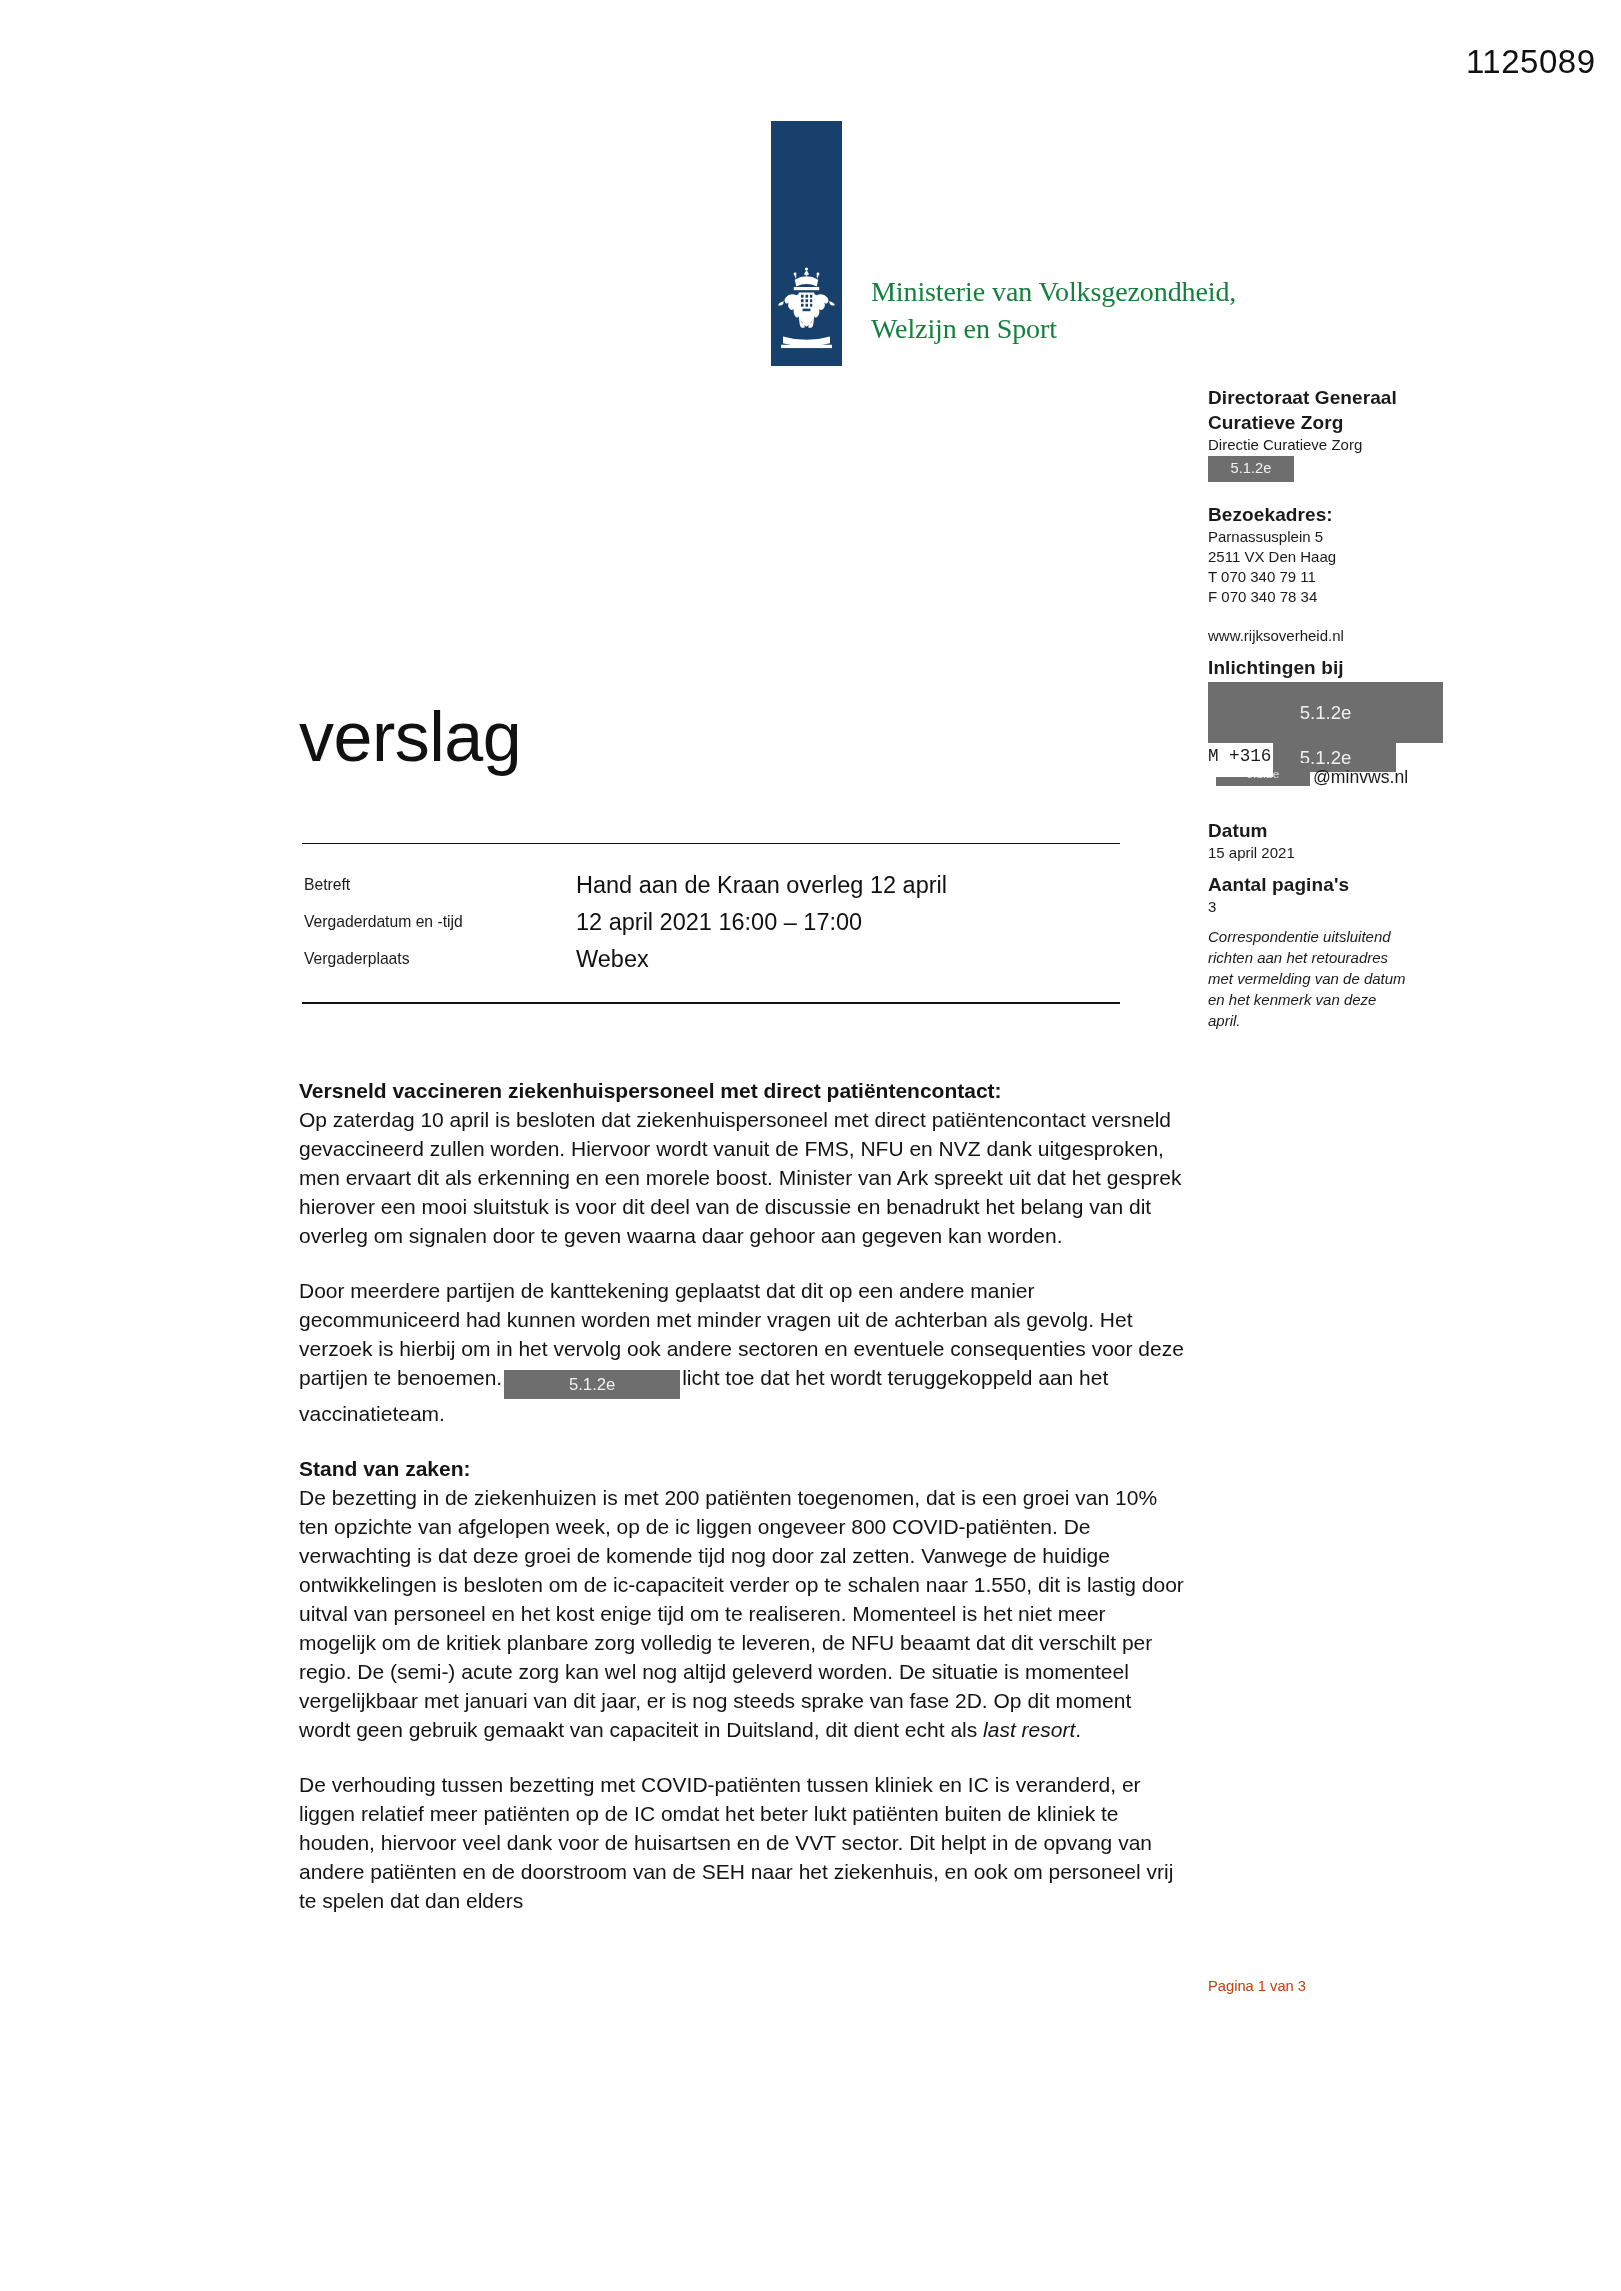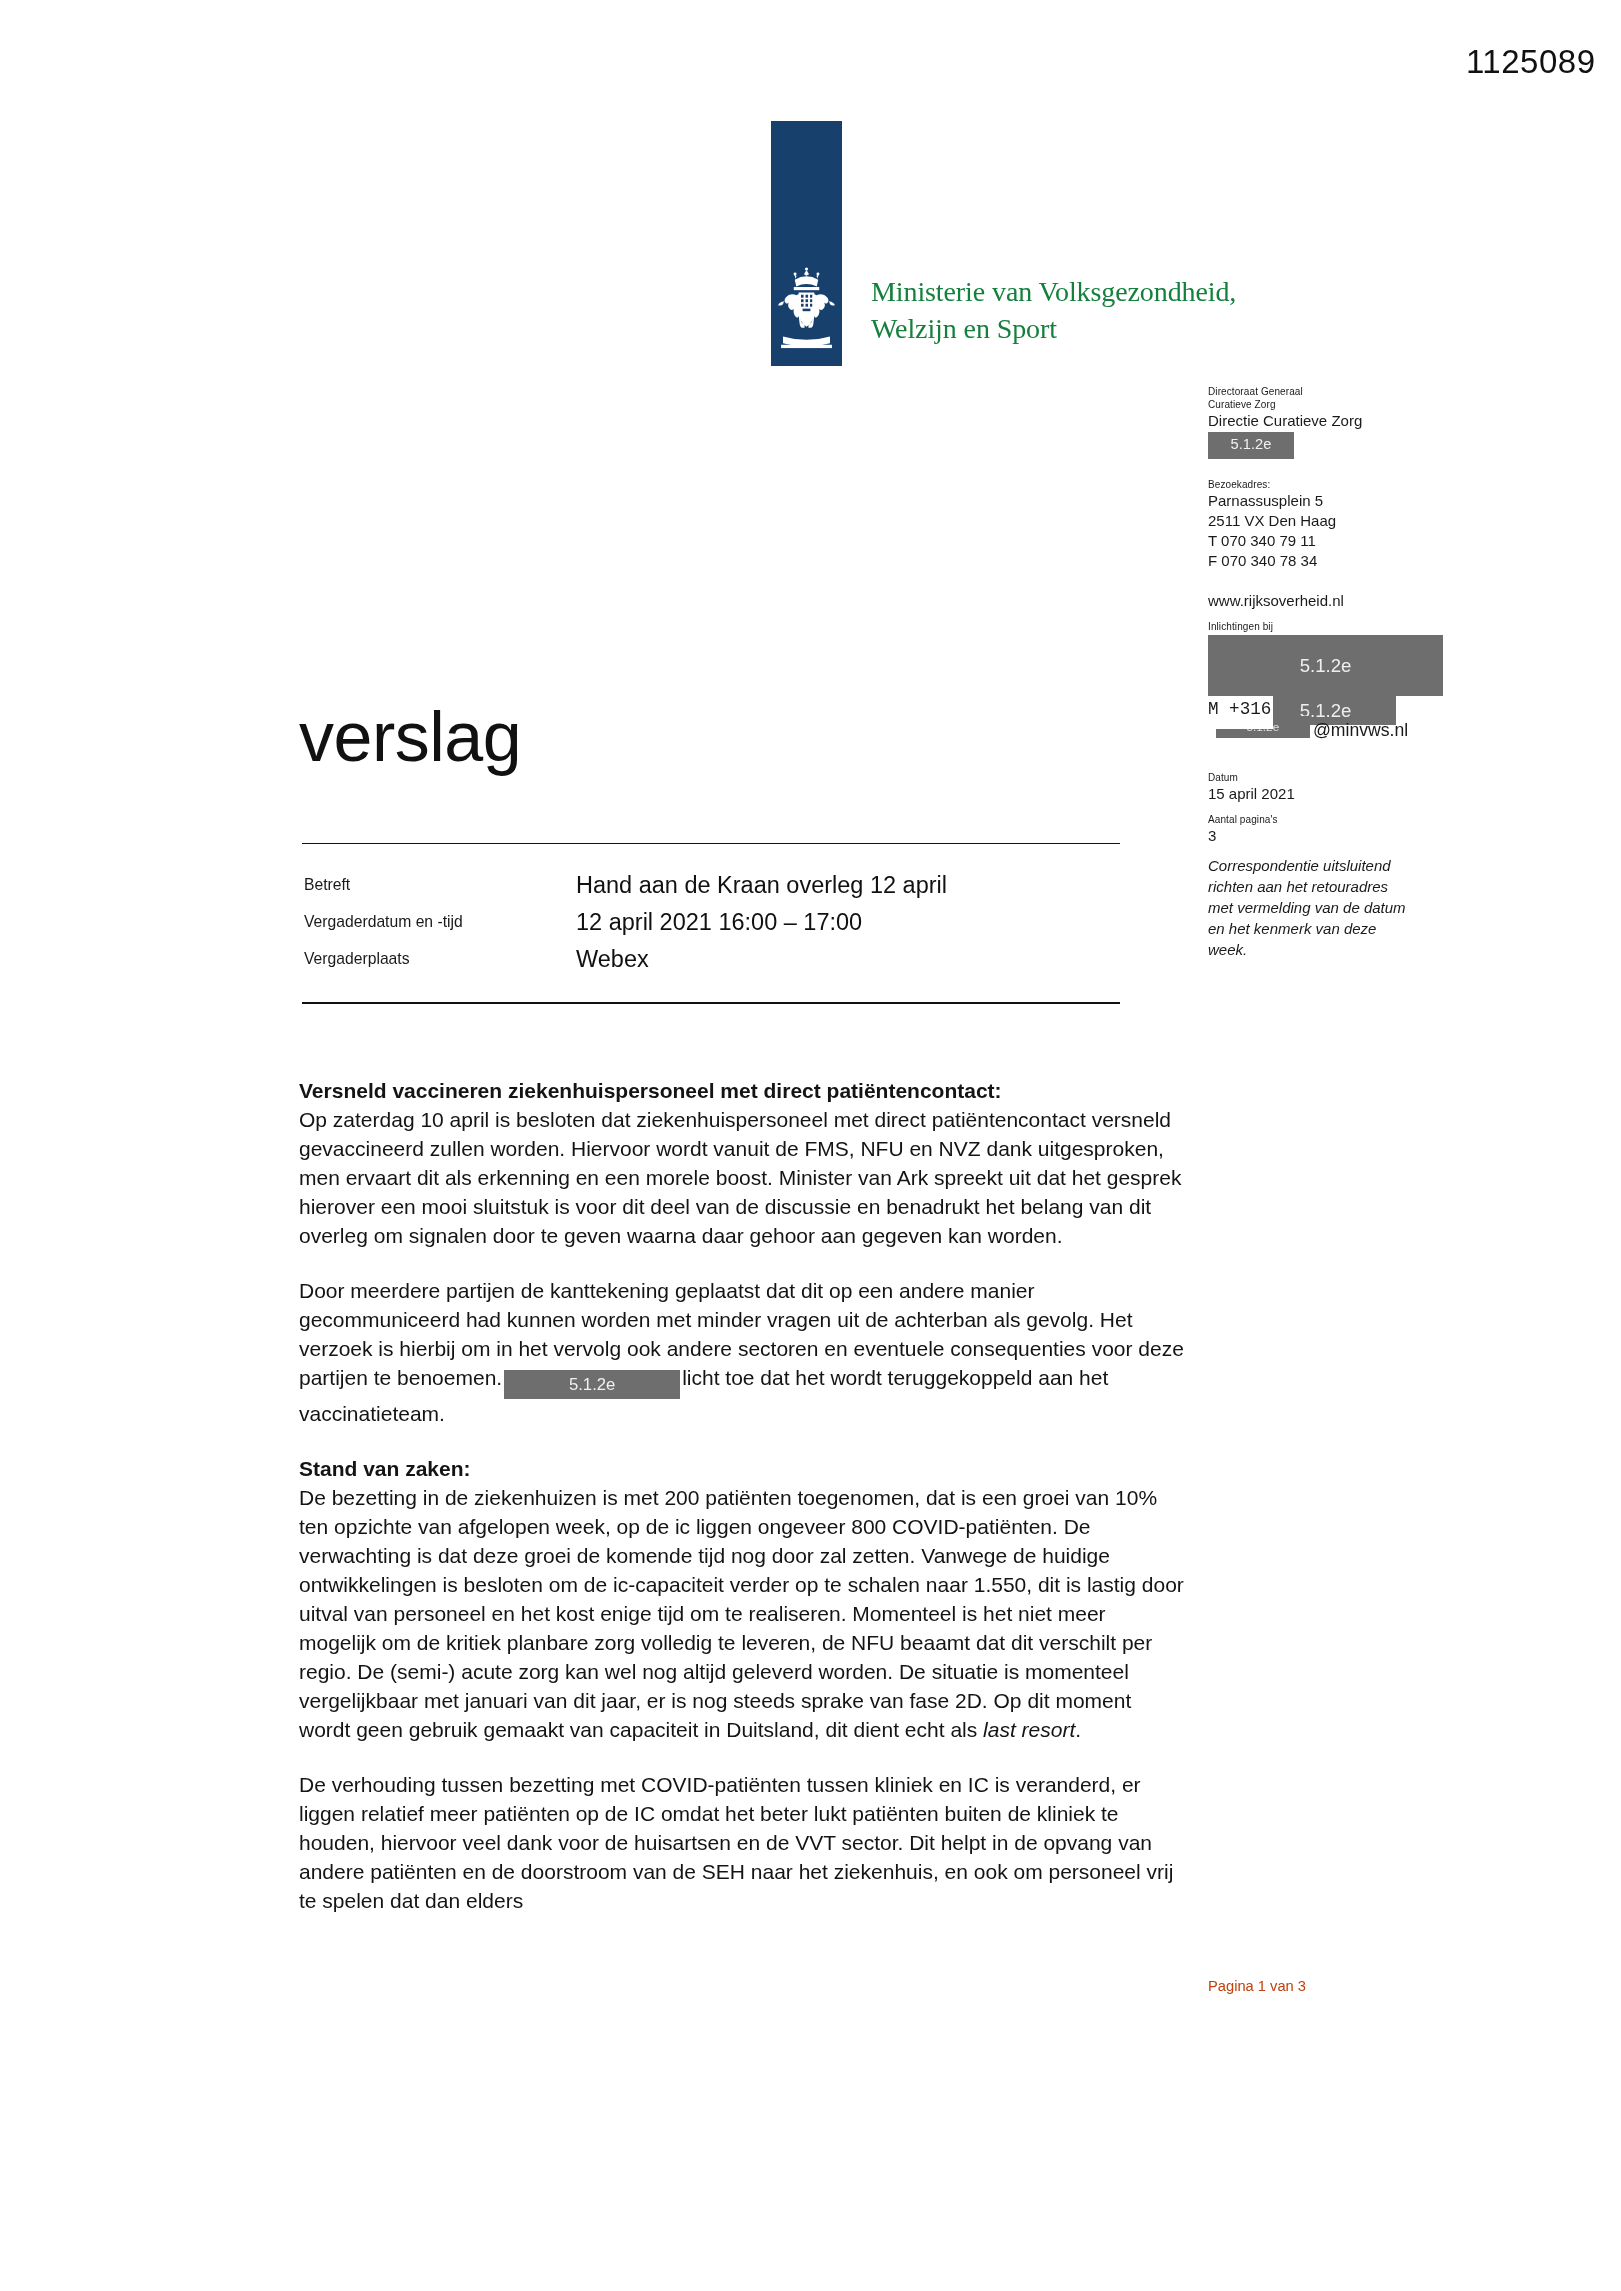--- a/index.html
+++ b/index.html
@@ -69,22 +69,22 @@
   .sidebar {
     position: absolute;
     left: 1208px;
     top: 385px;
     width: 333px;
     font-size: 15px;
     line-height: 1.33;
     color: #1a1a1a;
   }
   .sb-strong {
-    font-weight: normal;
-    font-size: 10px;
+    font-weight: bold;
+    font-size: 19px;
     line-height: 1.32;
     letter-spacing: 0.1px;
   }
   .sb-line { white-space: pre-line; }
   .sb-gap-s { height: 8.8px; }
   .sb-gap-m { height: 19.6px; }
   .sb-gap-l { height: 30px; }
   .sb-italic {
     font-style: italic;
     line-height: 1.40;
@@ -338,21 +338,21 @@
 
     <div class="sb-gap-s"></div>
     <div class="sb-strong">Aantal pagina's</div>
     <div>3</div>
 
     <div class="sb-gap-s"></div>
     <div class="sb-italic">Correspondentie uitsluitend
 richten aan het retouradres
 met vermelding van de datum
 en het kenmerk van deze
-week.</div>
+april.</div>
   </div>
 
   <div class="title">verslag</div>
 
   <div class="rule rule-top"></div>
   <div class="rule rule-bottom"></div>
 
   <div class="meta">
     <div class="meta-row">
       <span class="meta-label">Betreft</span>

